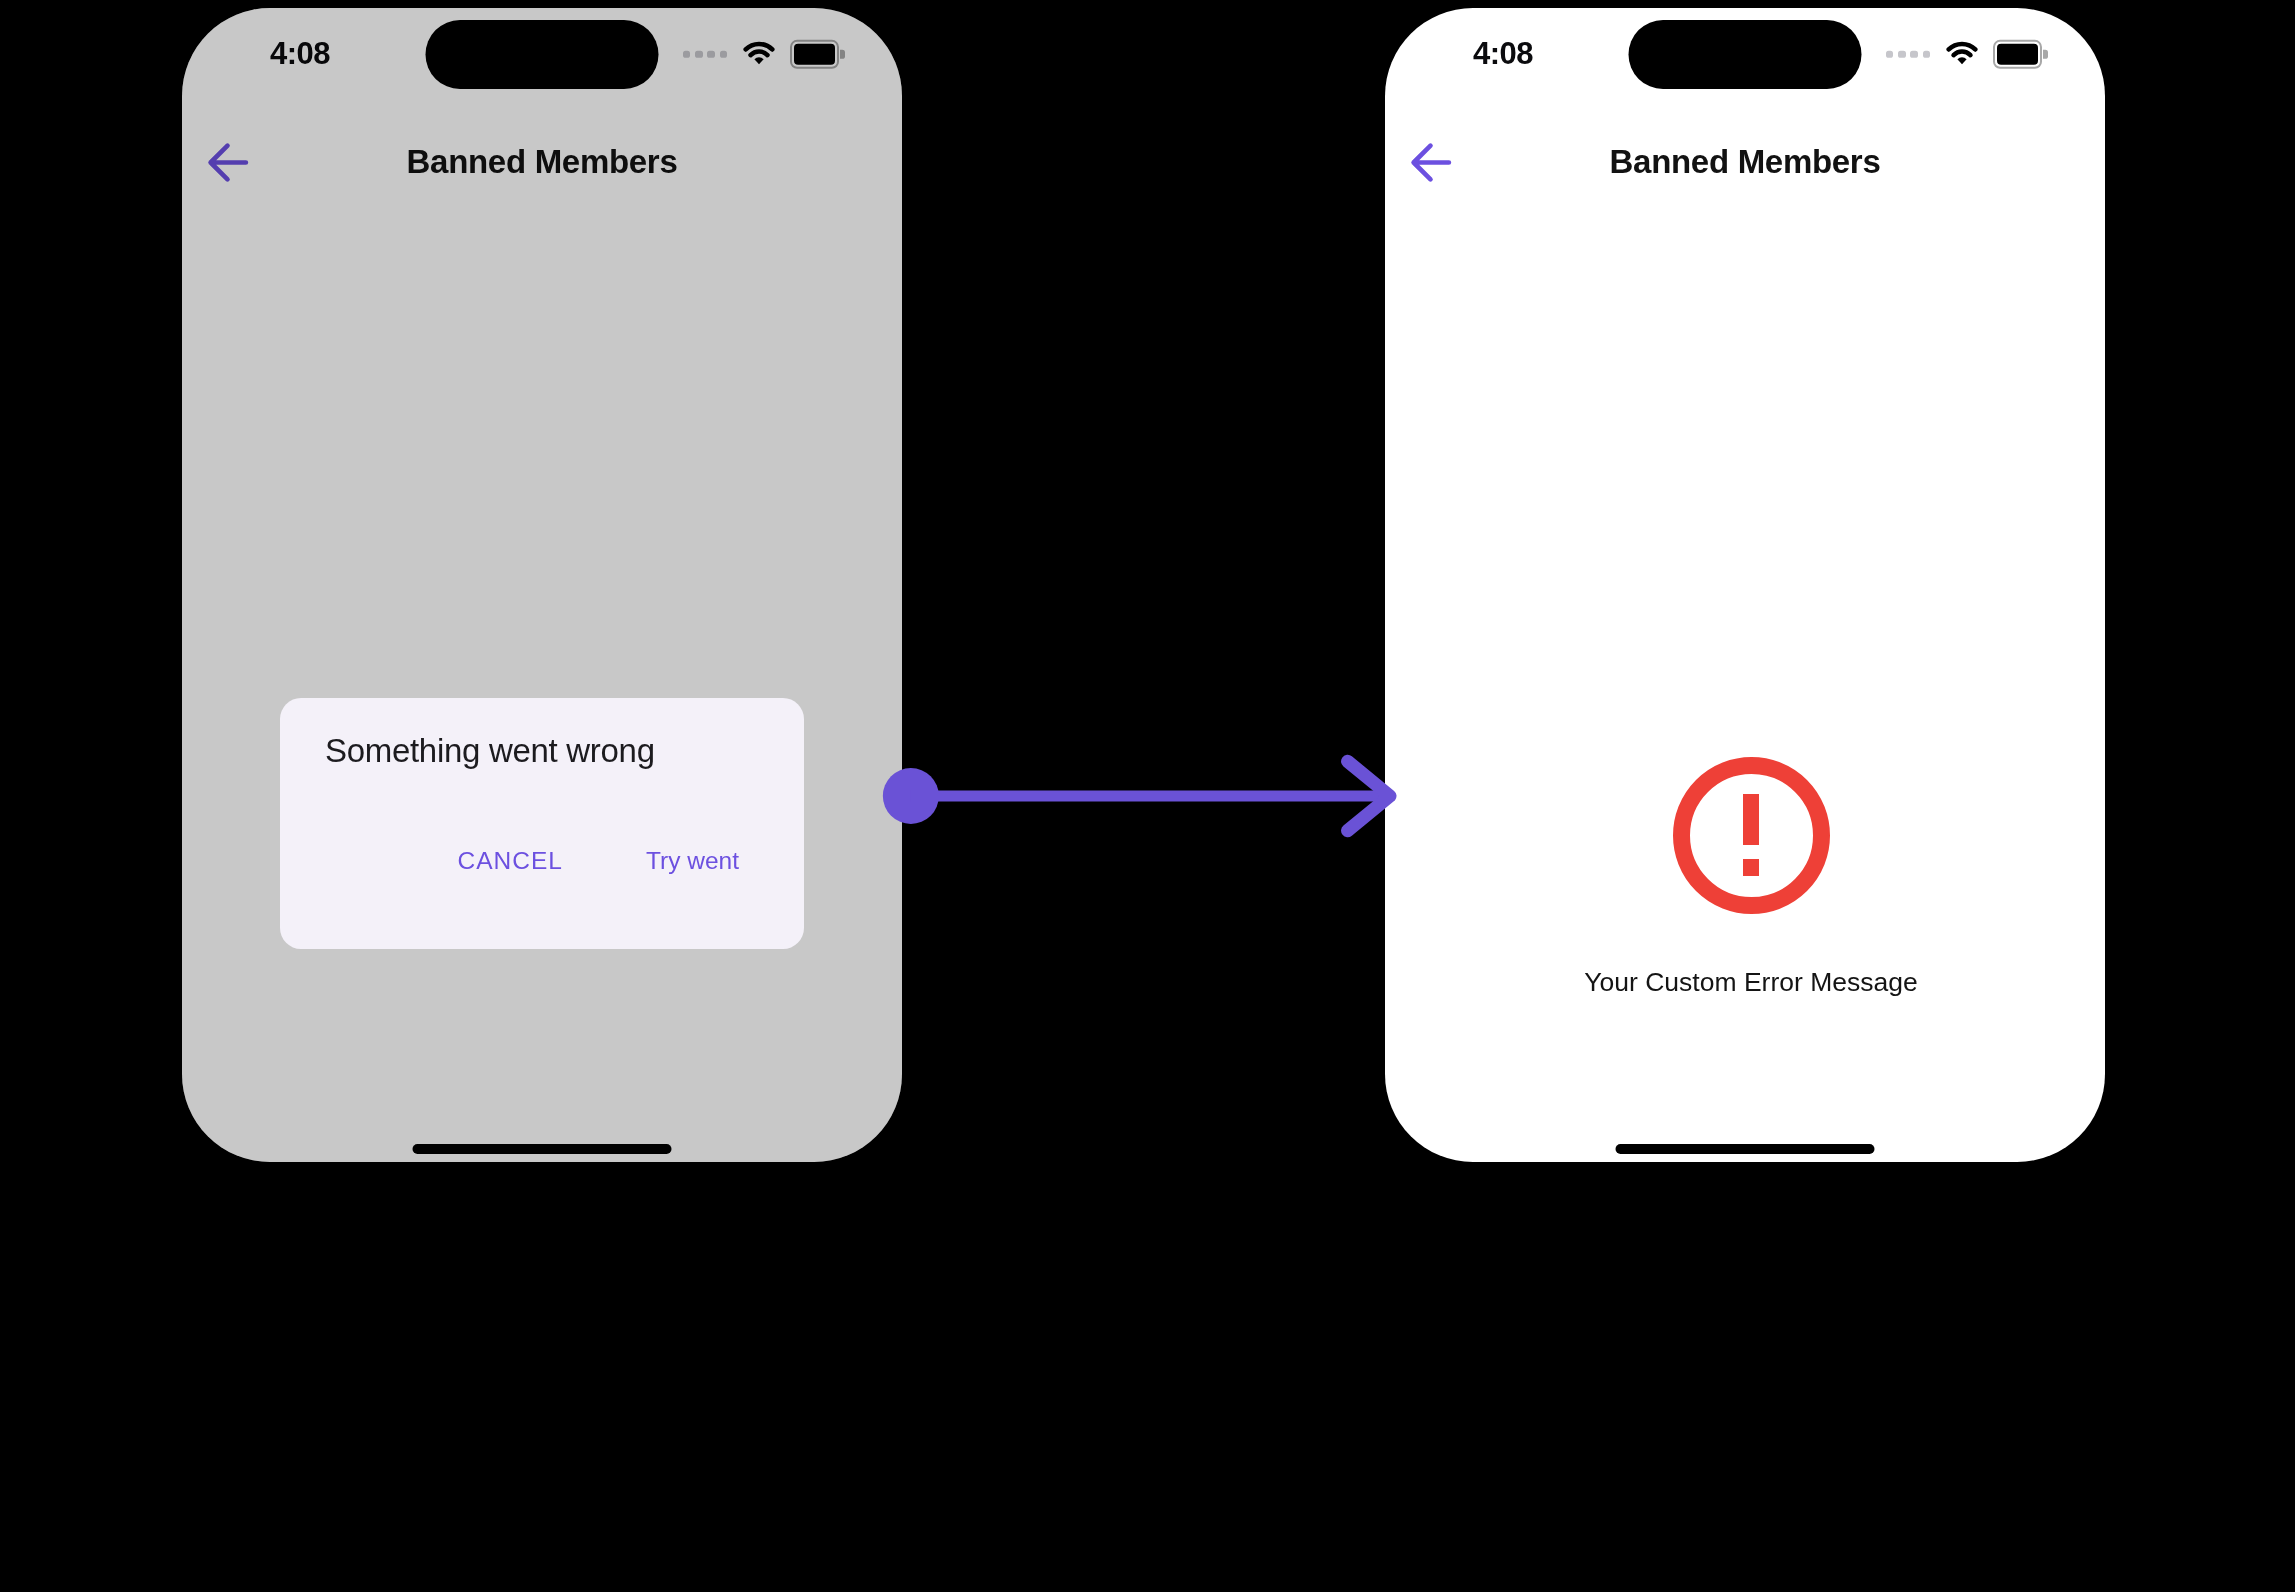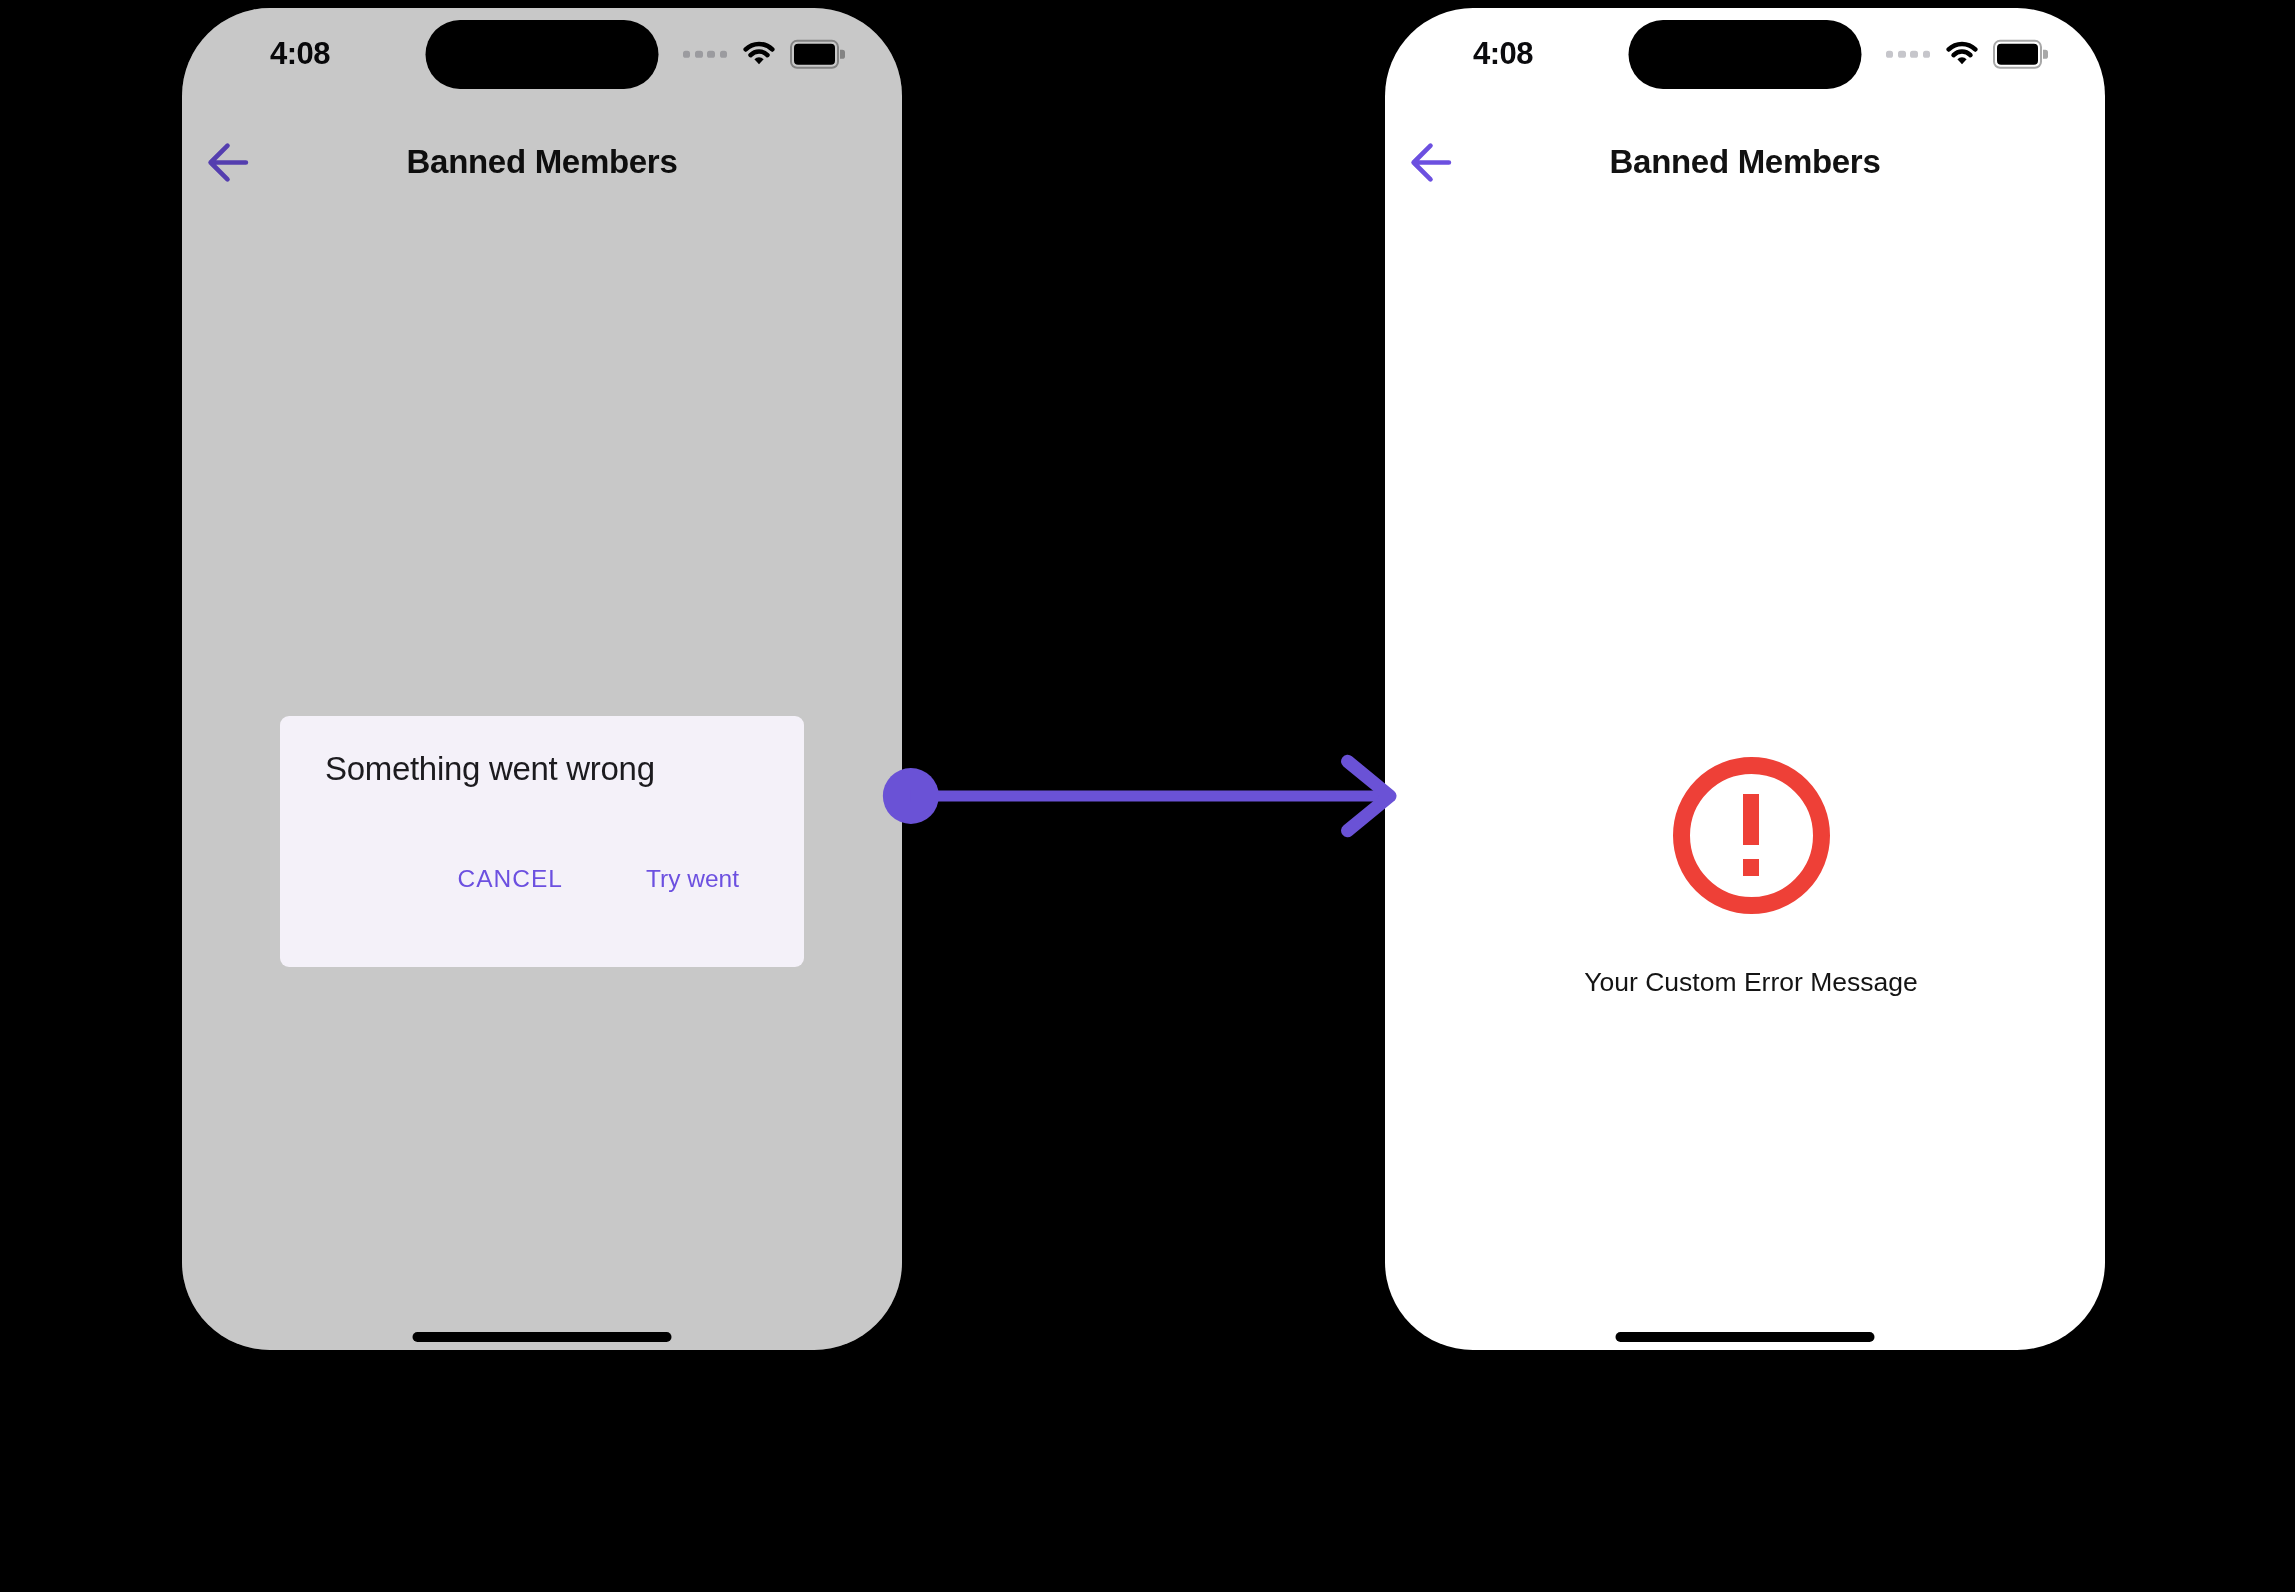--- a/index.html
+++ b/index.html
@@ -8,21 +8,21 @@
     background:#000;
     position:relative;
     overflow:hidden;
     font-family:"Liberation Sans", sans-serif;
     -webkit-font-smoothing:antialiased;
   }
   .canvas{position:absolute;inset:0;}
 
   
   .phone{
-    position:absolute;top:7.7px;width:720px;height:1342px;
+    position:absolute;top:7.7px;width:720px;height:1154px;
     background:#fff;border-radius:88px;overflow:hidden;
   }
   .phone-left{left:182px;}
   .phone-right{left:1385px;}
 
   
   .statusbar{position:absolute;top:21px;left:0;right:0;height:51px;}
   .time{
     position:absolute;left:88px;top:50%;transform:translateY(-50%);
     font-size:31px;font-weight:700;letter-spacing:-0.5px;color:#0b0b0e;
@@ -59,22 +59,22 @@
   .home-indicator{
     position:absolute;bottom:8.2px;left:50%;transform:translateX(-50%);
     width:259px;height:9.2px;border-radius:5.1px;background:#000;z-index:3;
   }
 
   
   .dim-overlay{
     position:absolute;inset:0;background:rgba(0,0,0,0.215);z-index:2;
   }
   .dialog{
-    position:absolute;left:98px;top:708px;width:524px;height:251px;
-    background:#f4f1f9;border-radius:9px;z-index:4;
+    position:absolute;left:98px;top:690px;width:524px;height:251px;
+    background:#f4f1f9;border-radius:21px;z-index:4;
   }
   .dialog-title{
     position:absolute;left:45px;top:34px;
     font-size:33px;font-weight:400;color:#1c1b1f;letter-spacing:-0.3px;
   }
   .dialog-actions{
     position:absolute;right:65px;top:148px;
     display:flex;align-items:center;gap:83px;
   }
   .dialog-btn{

